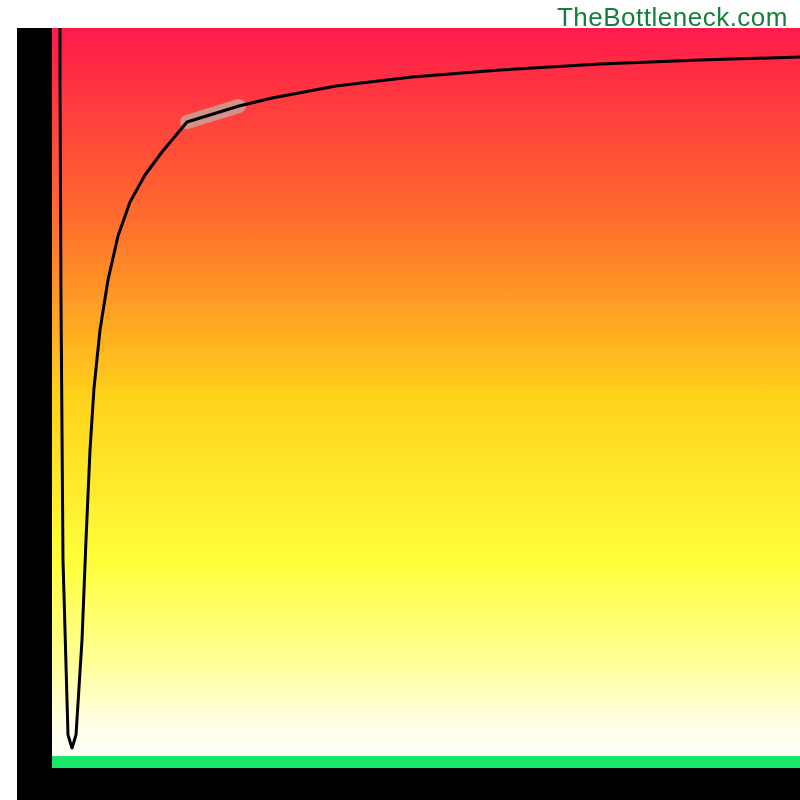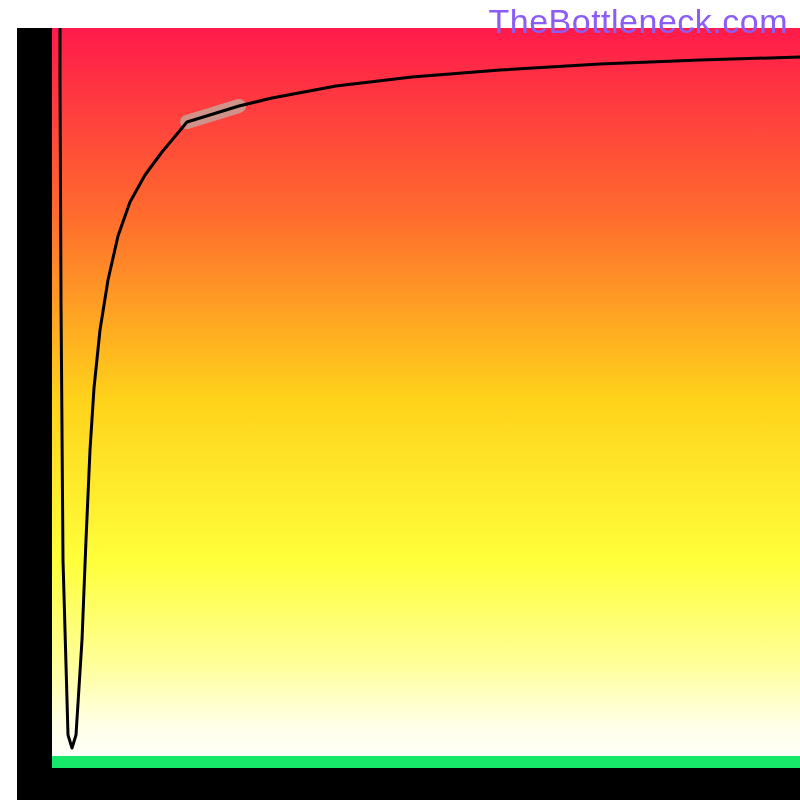--- a/index.html
+++ b/index.html
@@ -13,22 +13,22 @@
   }
   .chart-outer {
     position: relative;
     width: 800px;
     height: 800px;
   }
   .watermark {
     position: absolute;
     top: 2px;
     right: 12px;
-    color: #8b5cf6;
-    font-size: 34px;
+    color: #15803d;
+    font-size: 26px;
     letter-spacing: 0.5px;
     font-family: Arial, Helvetica, sans-serif;
     user-select: none;
   }
   svg {
     display: block;
   }
 </style>
 </head>
 <body>

